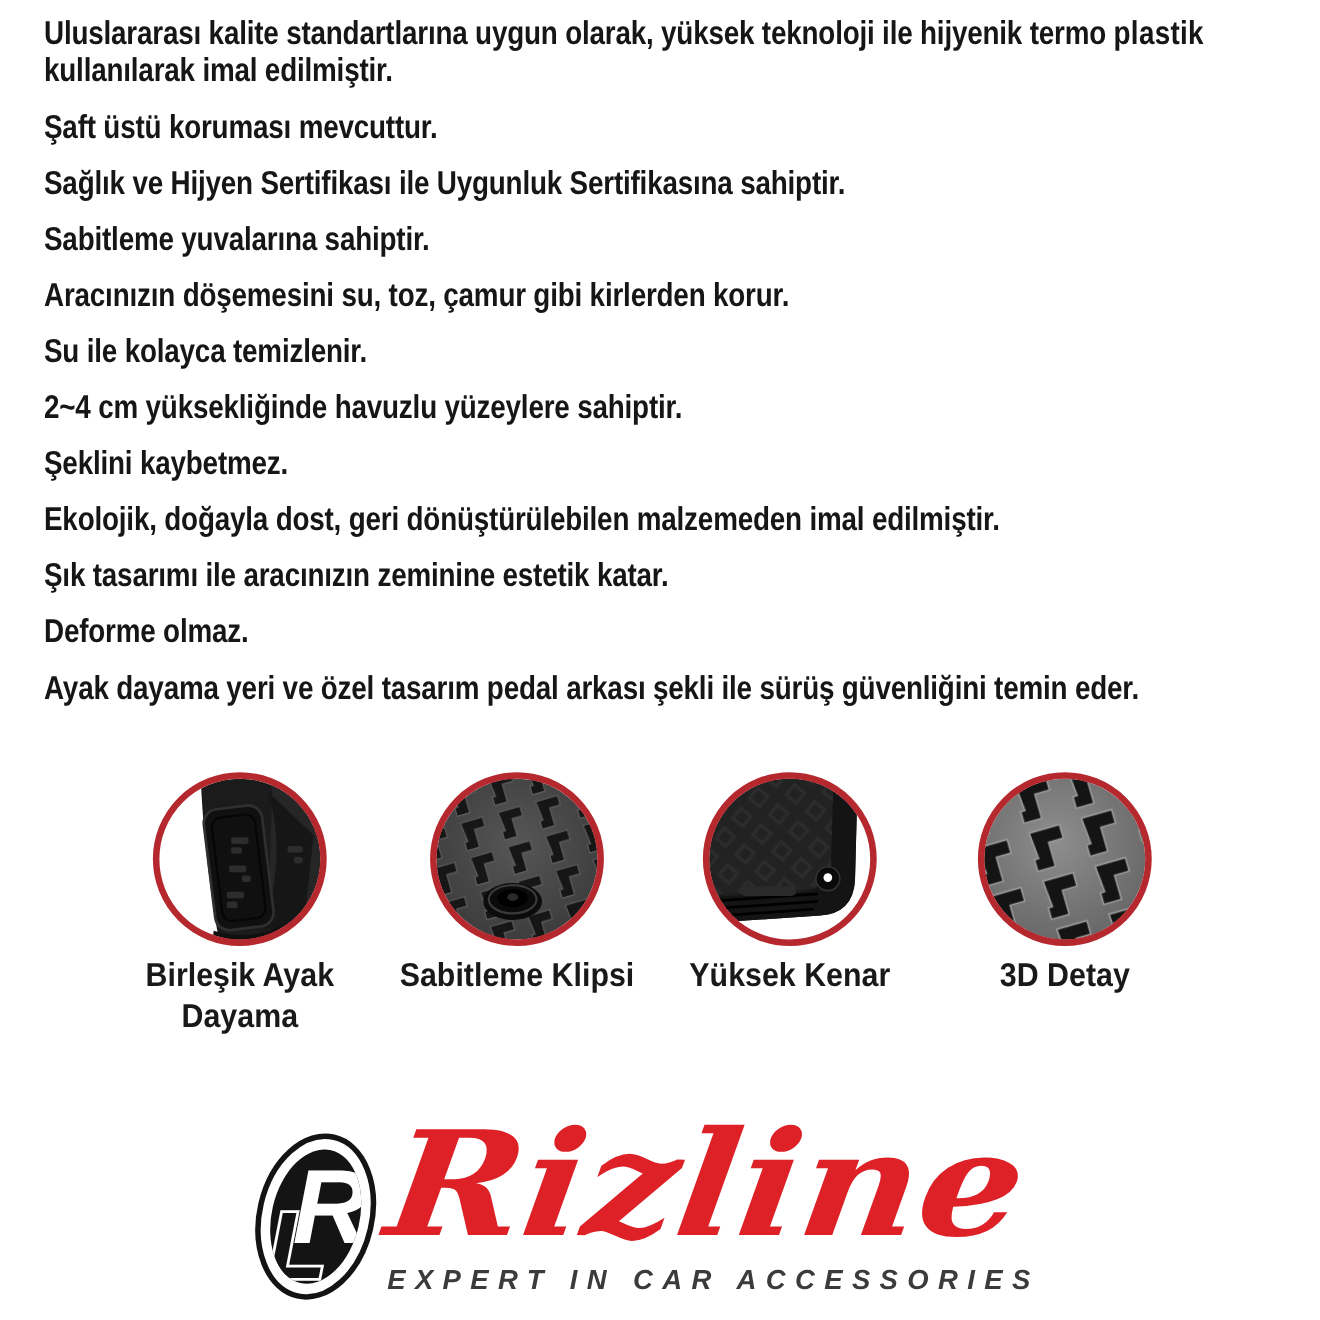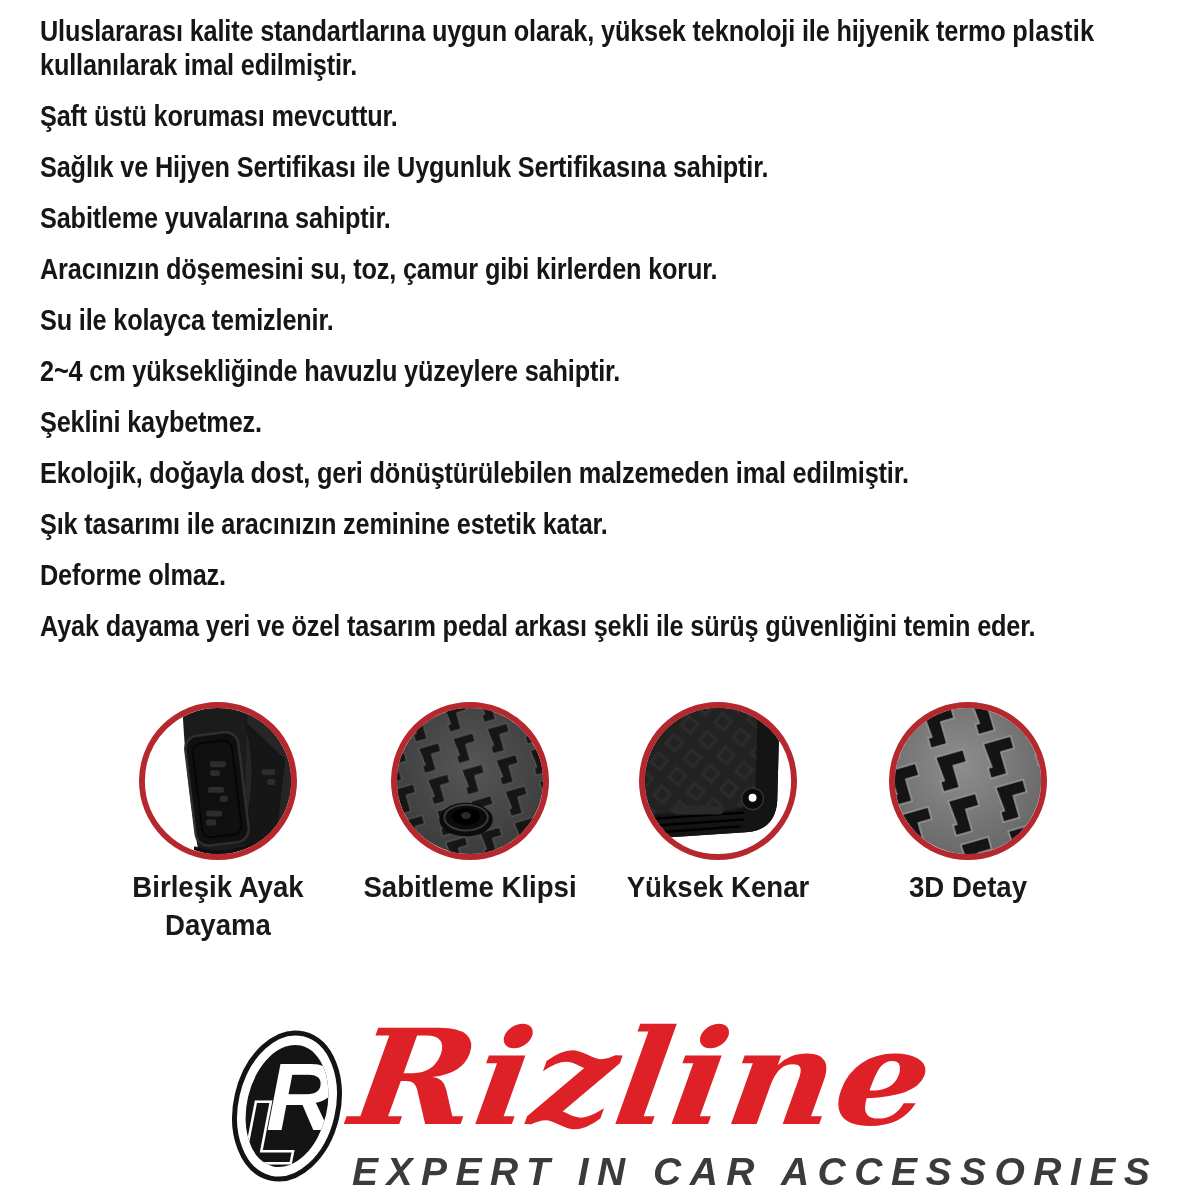--- a/index.html
+++ b/index.html
@@ -38,21 +38,21 @@
     font-family:"DejaVu Serif",serif;
     font-style:italic;font-weight:bold;
     font-size:132px;line-height:140px;
     color:#dd2127;letter-spacing:0px;
     transform:skewX(-8deg) scaleX(1.12);transform-origin:0 100%;
     white-space:nowrap;
   }
   .brand-tagline{
     position:absolute;left:352px;top:1150px;width:660px;
     font-style:italic;font-weight:bold;
-    font-size:39px;color:#3b3b3b;
+    font-size:25px;color:#3b3b3b;
     letter-spacing:8.5px;white-space:nowrap;
   }
   .logo-mark{position:absolute;left:222px;top:1026px;width:130px;height:162px;}
 </style>
 </head>
 <body>
 
 <div class="stage">
 
   <div class="features">

